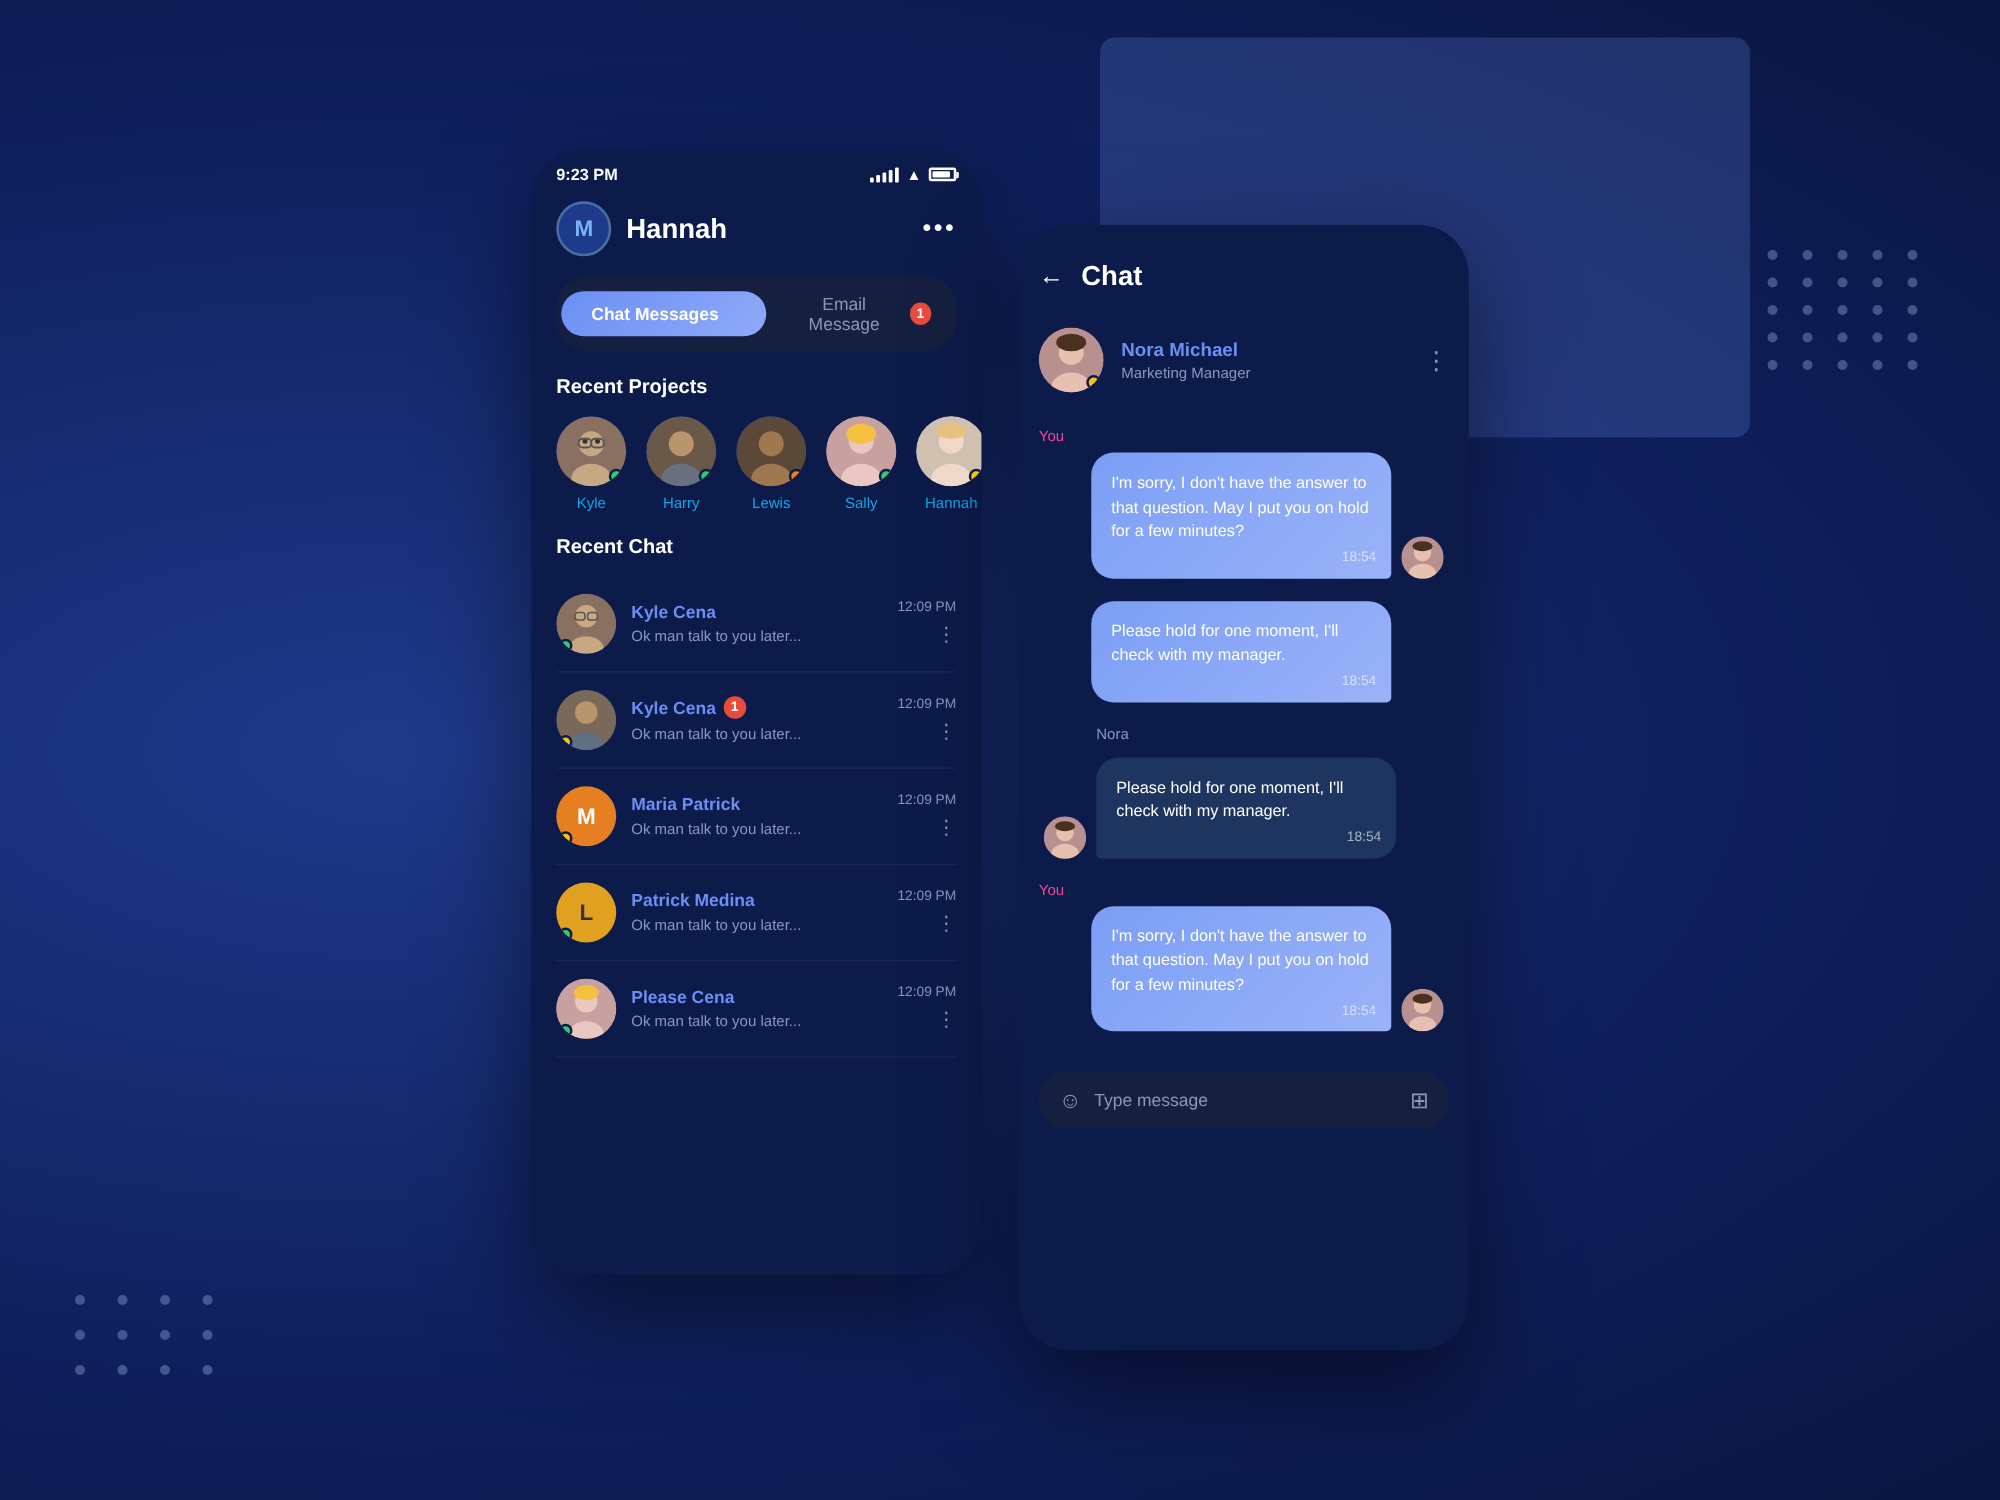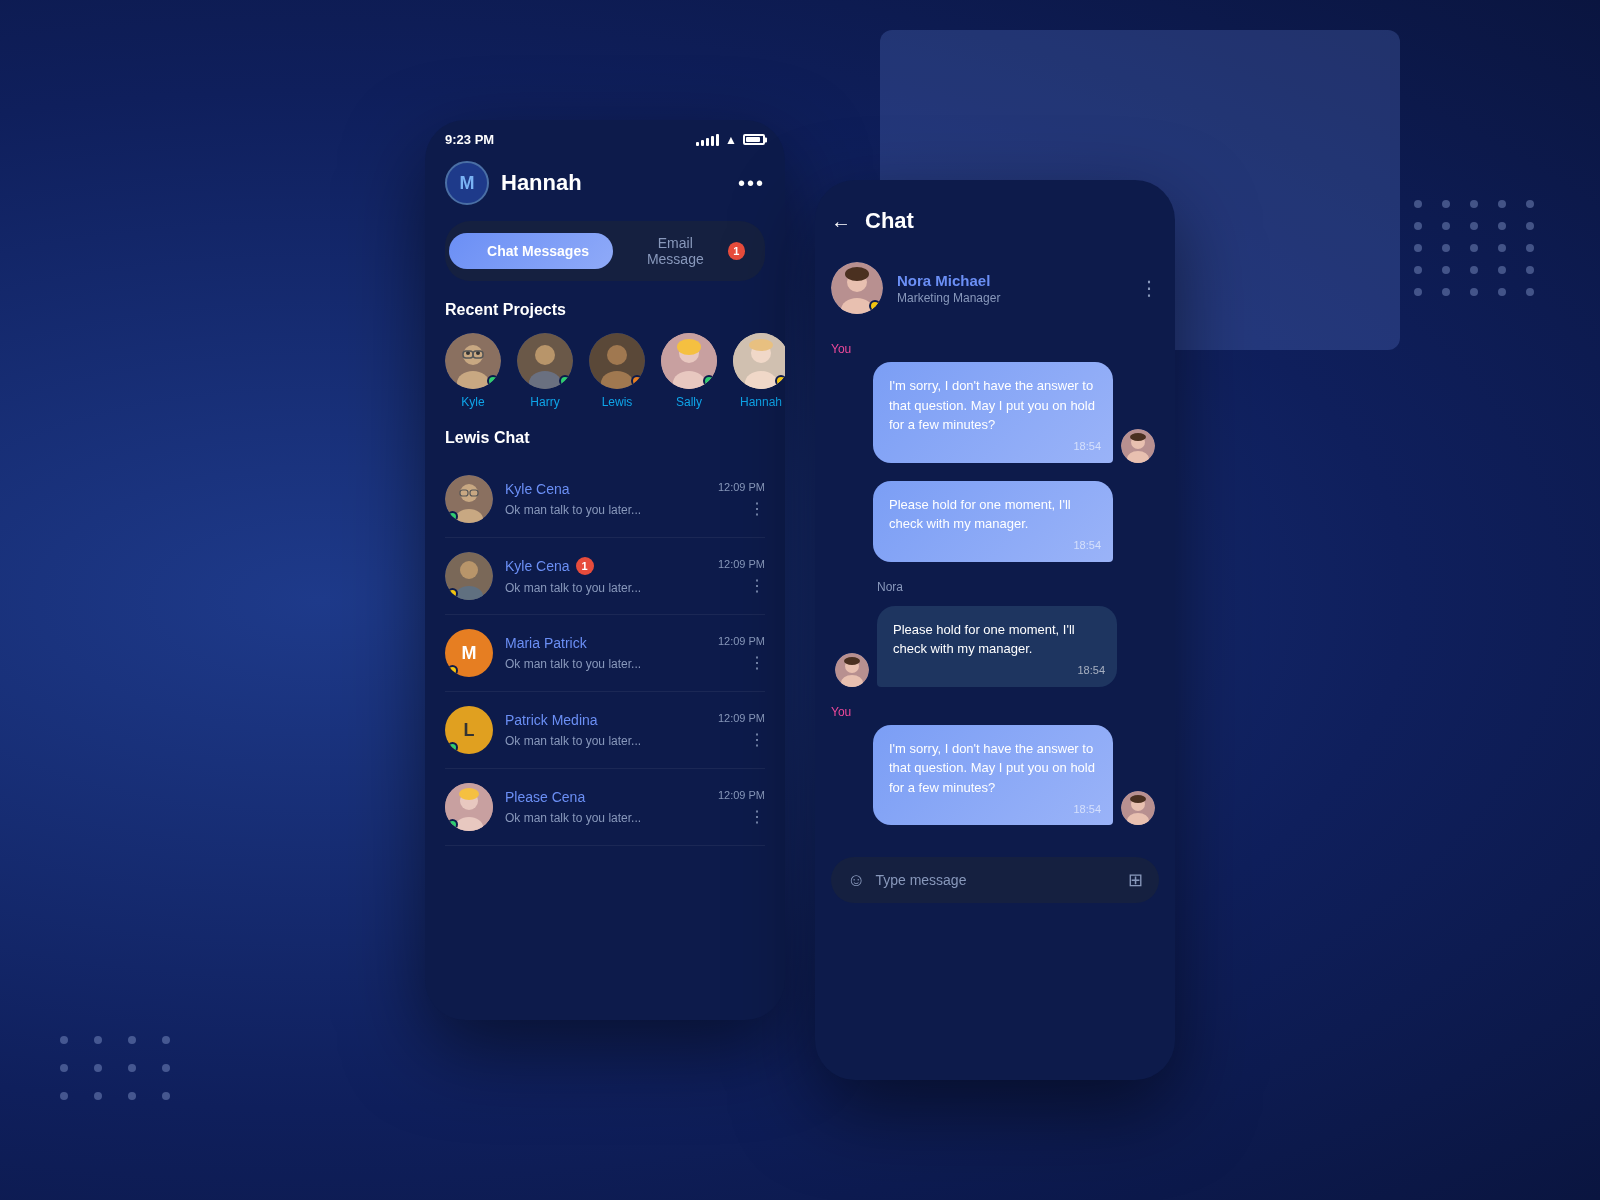--- a/index.html
+++ b/index.html
@@ -152,21 +152,21 @@
       padding: 4px;
     }
     .tab-active {
       background: linear-gradient(135deg, #6b8ff5, #8faaf8);
       color: white;
       border-radius: 20px;
       padding: 10px 24px;
       font-size: 14px;
       font-weight: 600;
       flex: 1;
-      text-align: right;
+      text-align: left;
     }
     .tab-inactive {
       color: #8898bb;
       padding: 10px 16px;
       font-size: 14px;
       flex: 1;
       text-align: center;
       display: flex;
       align-items: center;
       justify-content: center;
@@ -268,21 +268,21 @@
     }
     .chat-name-row {
       display: flex;
       align-items: center;
       gap: 6px;
       margin-bottom: 3px;
     }
     .chat-name {
       color: #6b8ff5;
       font-size: 14px;
-      font-weight: 400;
+      font-weight: 700;
     }
     .chat-preview {
       color: #8898bb;
       font-size: 12px;
     }
     .chat-meta {
       display: flex;
       flex-direction: column;
       align-items: flex-end;
       gap: 6px;
@@ -621,21 +621,21 @@
             <ellipse cx="28" cy="50" rx="16" ry="12" fill="#f0d8c8"></ellipse>
             <ellipse cx="28" cy="12" rx="12" ry="6" fill="#e8c080"></ellipse>
           </svg>
           <div class="status-dot dot-yellow"></div>
         </div>
         <span class="avatar-name">Hannah</span>
       </div>
 
     </div>
 
-    <div class="section-title">Lewis Chat</div>
+    <div class="section-title">Recent Chat</div>
     <div class="chat-list">
 
       <div class="chat-item">
         <div class="chat-avatar">
           <svg viewBox="0 0 48 48" width="48" height="48">
             <circle cx="24" cy="24" r="24" fill="#8a7060"></circle>
             <circle cx="24" cy="18" r="9" fill="#c8a882"></circle>
             <ellipse cx="24" cy="44" rx="14" ry="10" fill="#c8a882"></ellipse>
             <rect x="15" y="15" width="8" height="6" rx="2.5" fill="none" stroke="#555" stroke-width="1.2"></rect>
             <rect x="25" y="15" width="8" height="6" rx="2.5" fill="none" stroke="#555" stroke-width="1.2"></rect>

